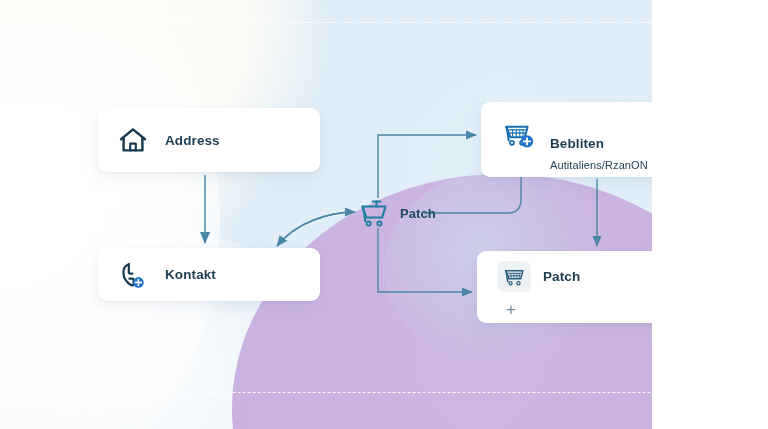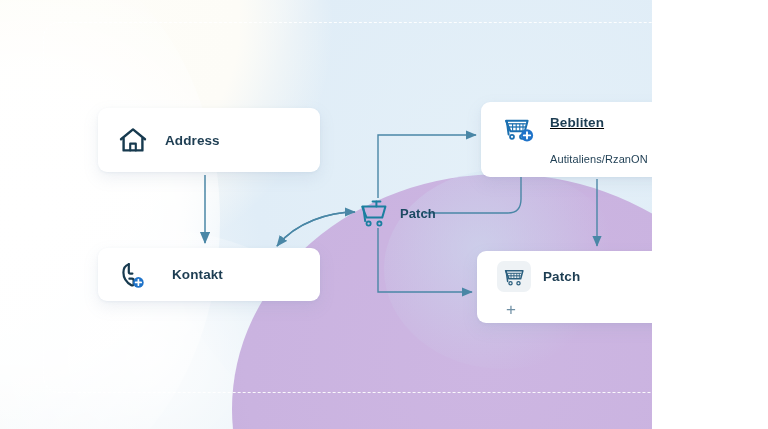--- a/index.html
+++ b/index.html
@@ -39,24 +39,24 @@
 
   .ttl{font-size:13.5px;font-weight:700;color:#1d3d52;letter-spacing:.1px;}
   .sub{font-size:11px;color:#1d3d52;font-weight:400;letter-spacing:.1px;}
 
   #card-address{left:98px;top:108px;width:222px;height:64px;}
   #card-address .card-row{height:64px;padding-left:20px;}
   #card-address .ttl{margin-left:17px;}
 
   #card-kontakt{left:98px;top:248px;width:222px;height:53px;}
   #card-kontakt .card-row{height:53px;padding-left:22px;}
-  #card-kontakt .ttl{margin-left:26px;}
+  #card-kontakt .ttl{margin-left:19px;}
 
   #card-bebliten{left:481px;top:102px;width:211px;height:75px;}
-  #card-bebliten .top{display:flex;align-items:flex-start;padding:13px 0 0 22px;text-decoration:underline;}
+  #card-bebliten .top{display:flex;align-items:flex-end;padding:19px 0 0 22px;}
   #card-bebliten .ttl{margin-left:14px;}
   #card-bebliten .sub{margin:8px 0 0 69px;}
 
   #card-patch{left:477px;top:251px;width:211px;height:72px;}
   #card-patch .top{display:flex;align-items:center;padding:10px 0 0 20px;}
   #card-patch .ttl{margin-left:12px;}
   #card-patch .subrow{display:flex;align-items:center;margin:9px 0 0 29px;}
   #card-patch .plus{color:#6f8fa4;font-size:17px;font-weight:400;line-height:1;margin-right:8px;}
   .icon-box{width:34px;height:31px;border-radius:7px;background:#eef2f5;display:flex;align-items:center;justify-content:center;}
 

